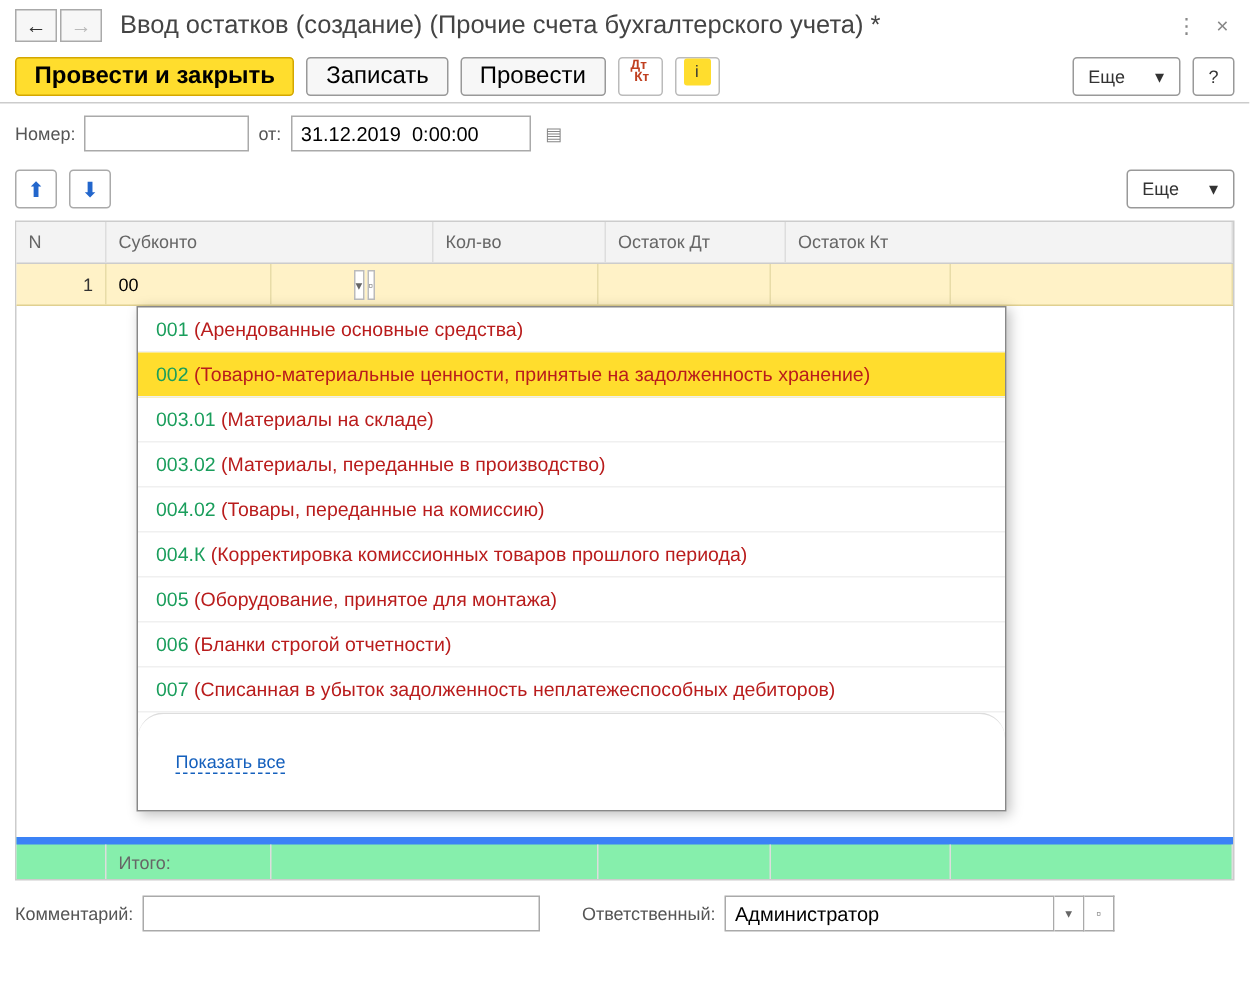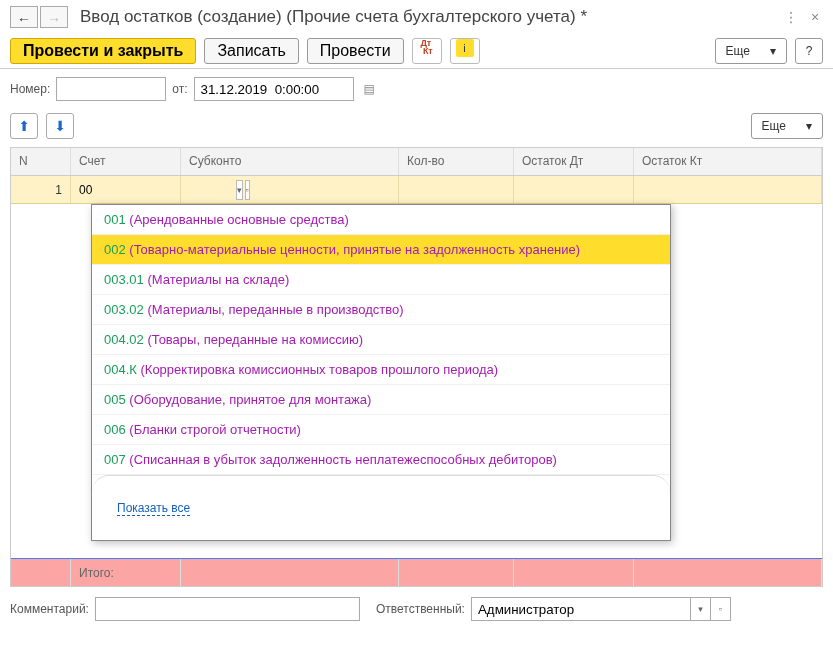--- a/index.html
+++ b/index.html
@@ -176,37 +176,37 @@
     }
     .dd-item {
       padding: 7px 12px;
       cursor: pointer;
       font-size: 13px;
       border-bottom: 1px solid #f0f0f0;
     }
     .dd-item:last-of-type { border-bottom: none; }
     .dd-item.selected { background: #ffdd2d; }
     .dd-code { color: #1a9e5c; font-weight: normal; }
-    .dd-desc { color: #a21caf; }
+    .dd-desc { color: #b91c1c; }
     .dd-footer {
       padding: 25px;
       border-top: 1px solid #ddd;
       border-radius: 17px;
     }
     .dd-link {
       color: #1560bd;
       border-bottom: 1px dashed #1560bd;
       cursor: pointer;
     }
     .totals-row {
       position: absolute;
       bottom: 0; left: 0; right: 0;
       display: flex;
-      background: #fca5a5;
-      border-top: 1px solid #3b82f6;
+      background: #86efac;
+      border-top: 5px solid #3b82f6;
       height: 28px;
     }
     .totals-row .td { border-right: 1px solid #ddd; color: #666; }
     .footer {
       display: flex; align-items: center;
       padding: 10px 10px; gap: 6px;
     }
     .comment-input { flex: 1; max-width: 265px; }
     .resp-input { width: 260px; display:flex; }
     .resp-input input { flex:1; border: 1px solid #aaa; height:24px; padding:0 6px; }
@@ -259,21 +259,20 @@
   <div class="spacer"></div>
   <div class="more-btn">
       <span>Еще</span>
       <span>▾</span>
     </div>
 </div>
 
 <div class="table-wrapper">
   <div class="table-header">
     <div class="th col-n">N</div>
-    <div class="th col-acct">Счет</div>
     <div class="th col-sub">Субконто</div>
     <div class="th col-qty">Кол-во</div>
     <div class="th col-dt">Остаток Дт</div>
     <div class="th col-kt">Остаток Кт</div>
   </div>
   <div class="table-row">
     <div class="td col-n">1</div>
     <div class="td col-acct">
       <div class="acct-cell">
         <input class="acct-input" value="00" style="">
@@ -306,19 +305,19 @@
     <div class="td col-sub"></div>
     <div class="td col-qty"></div>
     <div class="td col-dt"></div>
     <div class="td col-kt"></div>
   </div>
 </div>
 
 <div class="footer">
   <span class="field-label">Комментарий:</span>
   <input class="text-input comment-input" value="" style="">
-  <span class="field-label" style="margin-left:10px">Ответственный:</span>
+  <span class="field-label" style="margin-left:22px">Ответственный:</span>
   <div class="resp-input">
     <input value="Администратор" style="">
     <button class="resp-btn">▾</button>
     <button class="resp-btn">▫</button>
   </div>
 </div>
 
 </body></html>

